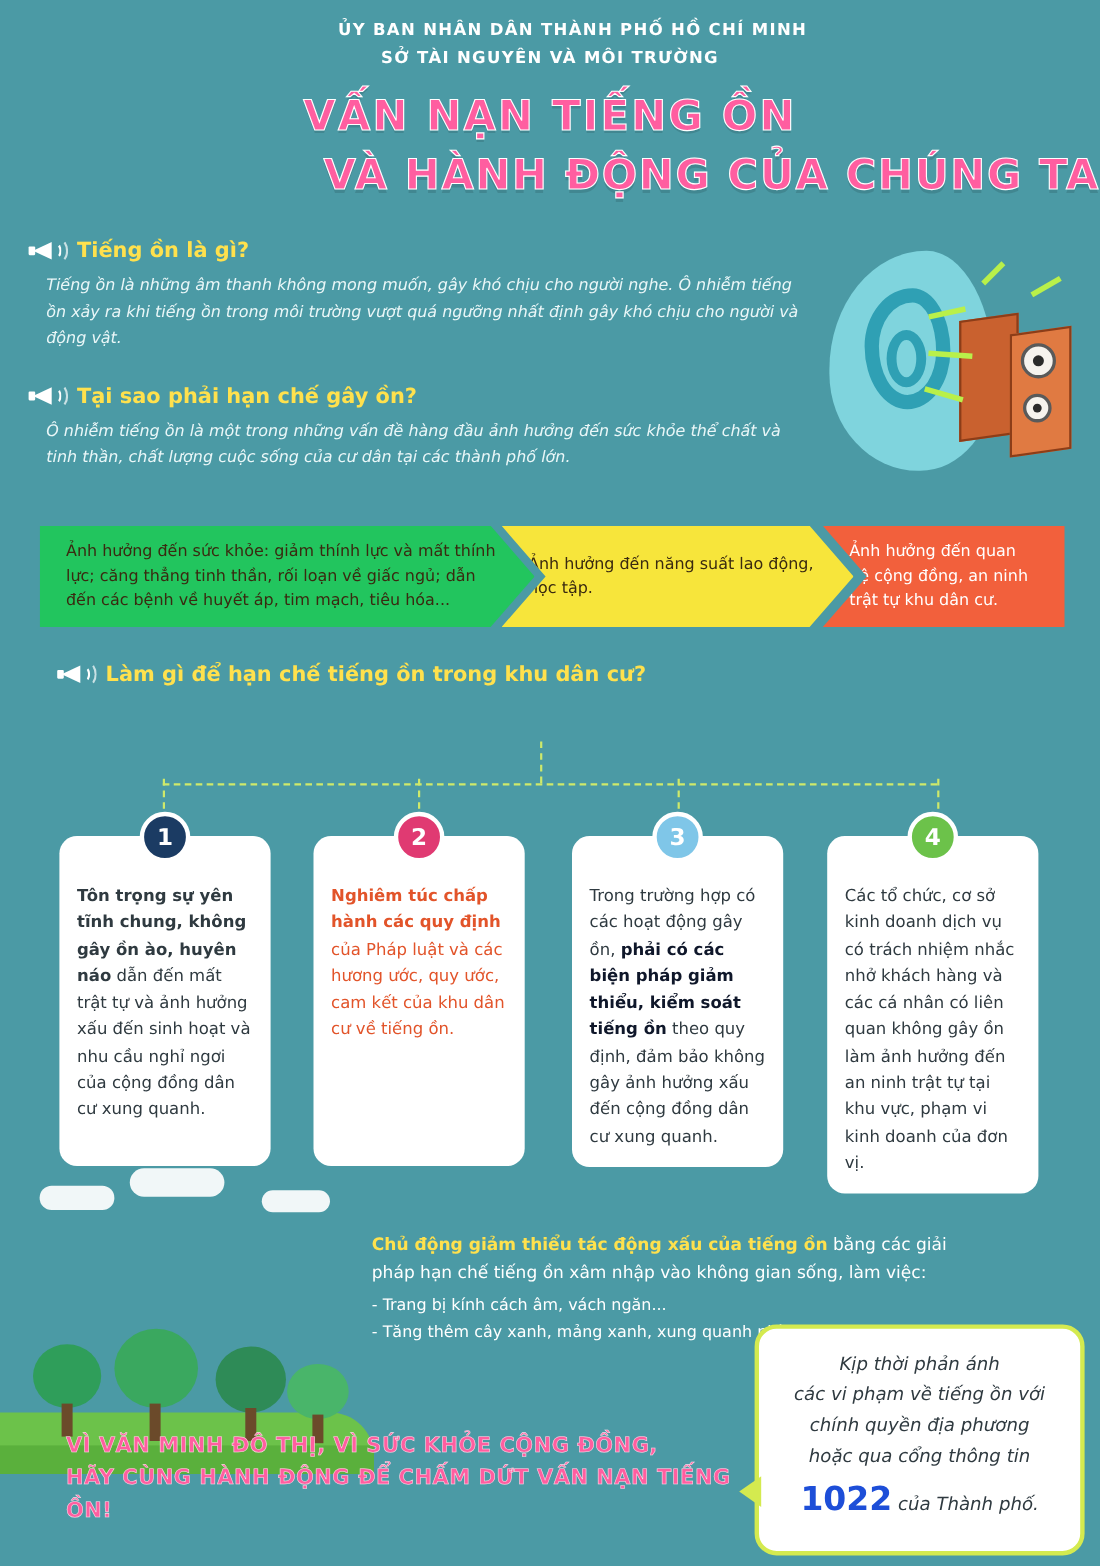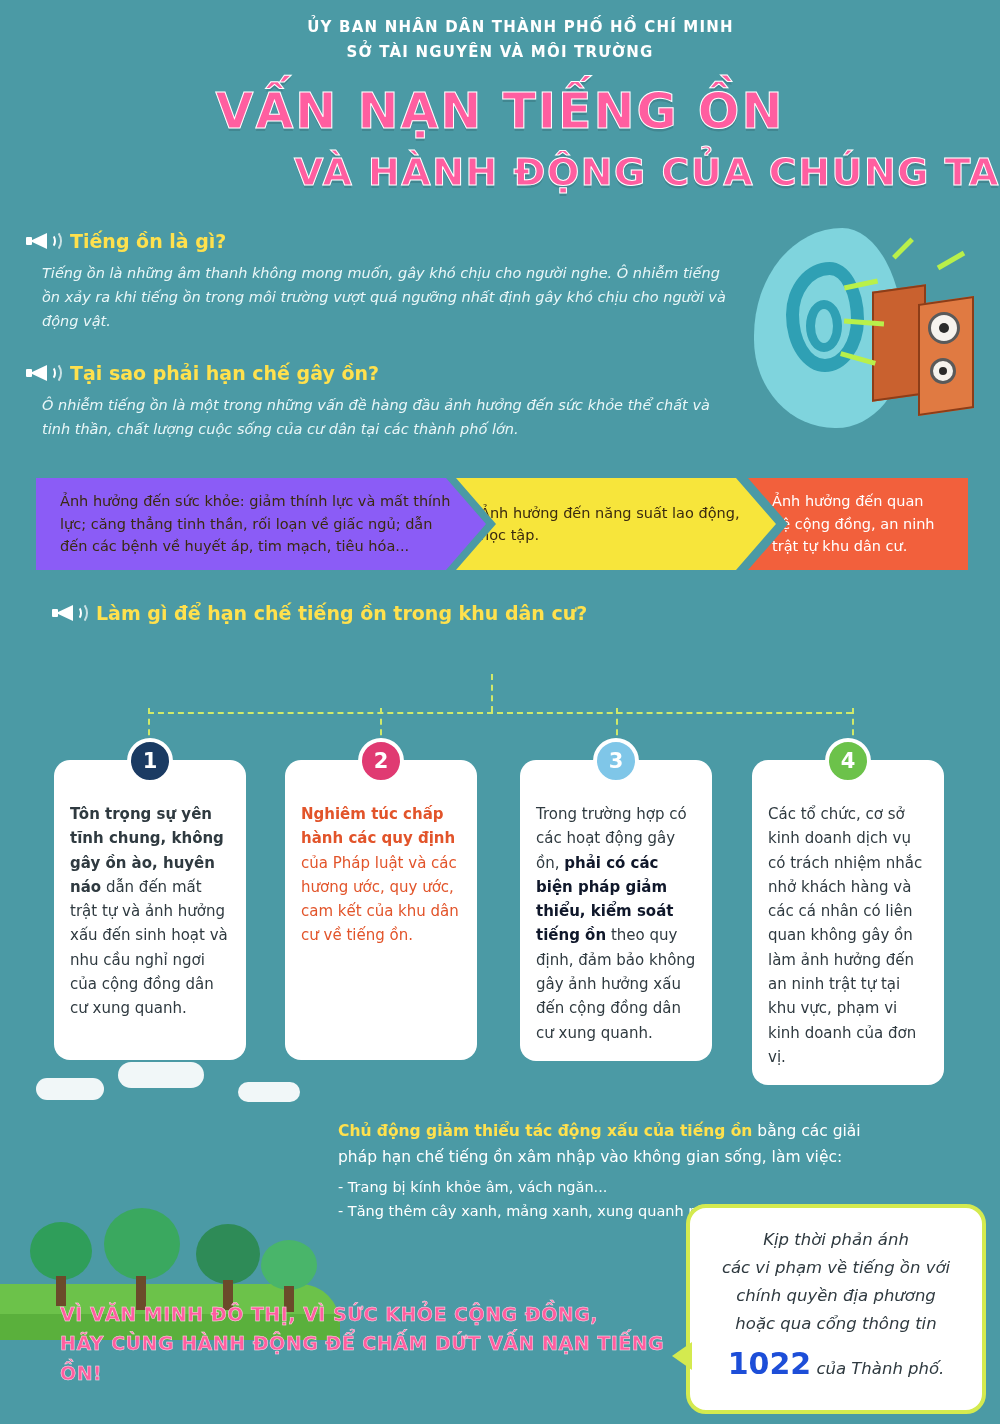--- a/index.html
+++ b/index.html
@@ -21,21 +21,21 @@
     color: #ffffff;
     font-weight: bold;
     letter-spacing: 1.2px;
     font-size: 15px;
   }
   .org-line.l1 { padding-top: 18px; padding-left: 41px; }
   .org-line.l2 { padding-top: 7px; }
 
   .title-wrap { text-align: center; margin-top: 22px; }
   .title-1 {
-    font-size: 49px;
+    font-size: 38px;
     font-weight: bold;
     color: #ff5ea0;
     letter-spacing: 2px;
     -webkit-text-stroke: 1px #ffffff;
     text-shadow: 0 3px 0 rgba(0,0,0,0.12);
     font-family: "DejaVu Sans", sans-serif;
   }
   .title-2 {
     font-size: 38px;
     font-weight: bold;
@@ -122,21 +122,21 @@
   .band { position: absolute; left: 36px; top: 478px; width: 932px; height: 92px; }
   .arrow {
     position: absolute; top: 0; height: 92px;
     display: flex; align-items: center;
     color: #3a2a10;
     font-size: 14.5px; line-height: 1.55;
     padding: 0 30px 0 24px;
   }
   .arrow span { display: block; }
   .a1 {
-    left: 0; width: 450px; background: #8b5cf6;
+    left: 0; width: 450px; background: #22c55e;
     clip-path: polygon(0 0, 410px 0, 450px 50%, 410px 100%, 0 100%, 0 100%);
   }
   .a2 {
     left: 420px; width: 320px; background: #f7e53b;
     clip-path: polygon(0 0, 280px 0, 320px 50%, 280px 100%, 0 100%, 40px 50%);
   }
   .a3 {
     left: 712px; width: 220px; background: #f2603c; color: #fff;
     clip-path: polygon(0 0, 220px 0, 220px 100%, 0 100%, 40px 50%);
   }
@@ -354,21 +354,21 @@
     <div class="tree" style="left:258px; bottom:28px; width:62px; height:72px;">
       <div class="crown" style="left:3px; bottom:22px; width:56px; height:50px; background:#49b56a;"></div>
       <div class="trunk" style="height:26px;"></div>
     </div>
   </div>
 
   <div class="bottom-text">
     <div class="bt-1">
       <span class="y">Chủ động giảm thiểu tác động xấu của tiếng ồn</span><span> bằng các giải pháp hạn chế tiếng ồn xâm nhập vào không gian sống, làm việc:</span>
     </div>
-    <div class="bt-item">- Trang bị kính khỏe âm, vách ngăn...</div>
+    <div class="bt-item">- Trang bị kính cách âm, vách ngăn...</div>
     <div class="bt-item">- Tăng thêm cây xanh, mảng xanh, xung quanh nhà...</div>
   </div>
 
   <div class="slogan">
     <div>VÌ VĂN MINH ĐÔ THỊ, VÌ SỨC KHỎE CỘNG ĐỒNG,</div>
     <div>HÃY CÙNG HÀNH ĐỘNG ĐỂ CHẤM DỨT VẤN NẠN TIẾNG ỒN!</div>
   </div>
 
   <div class="callout">
     <div class="tail"></div>

